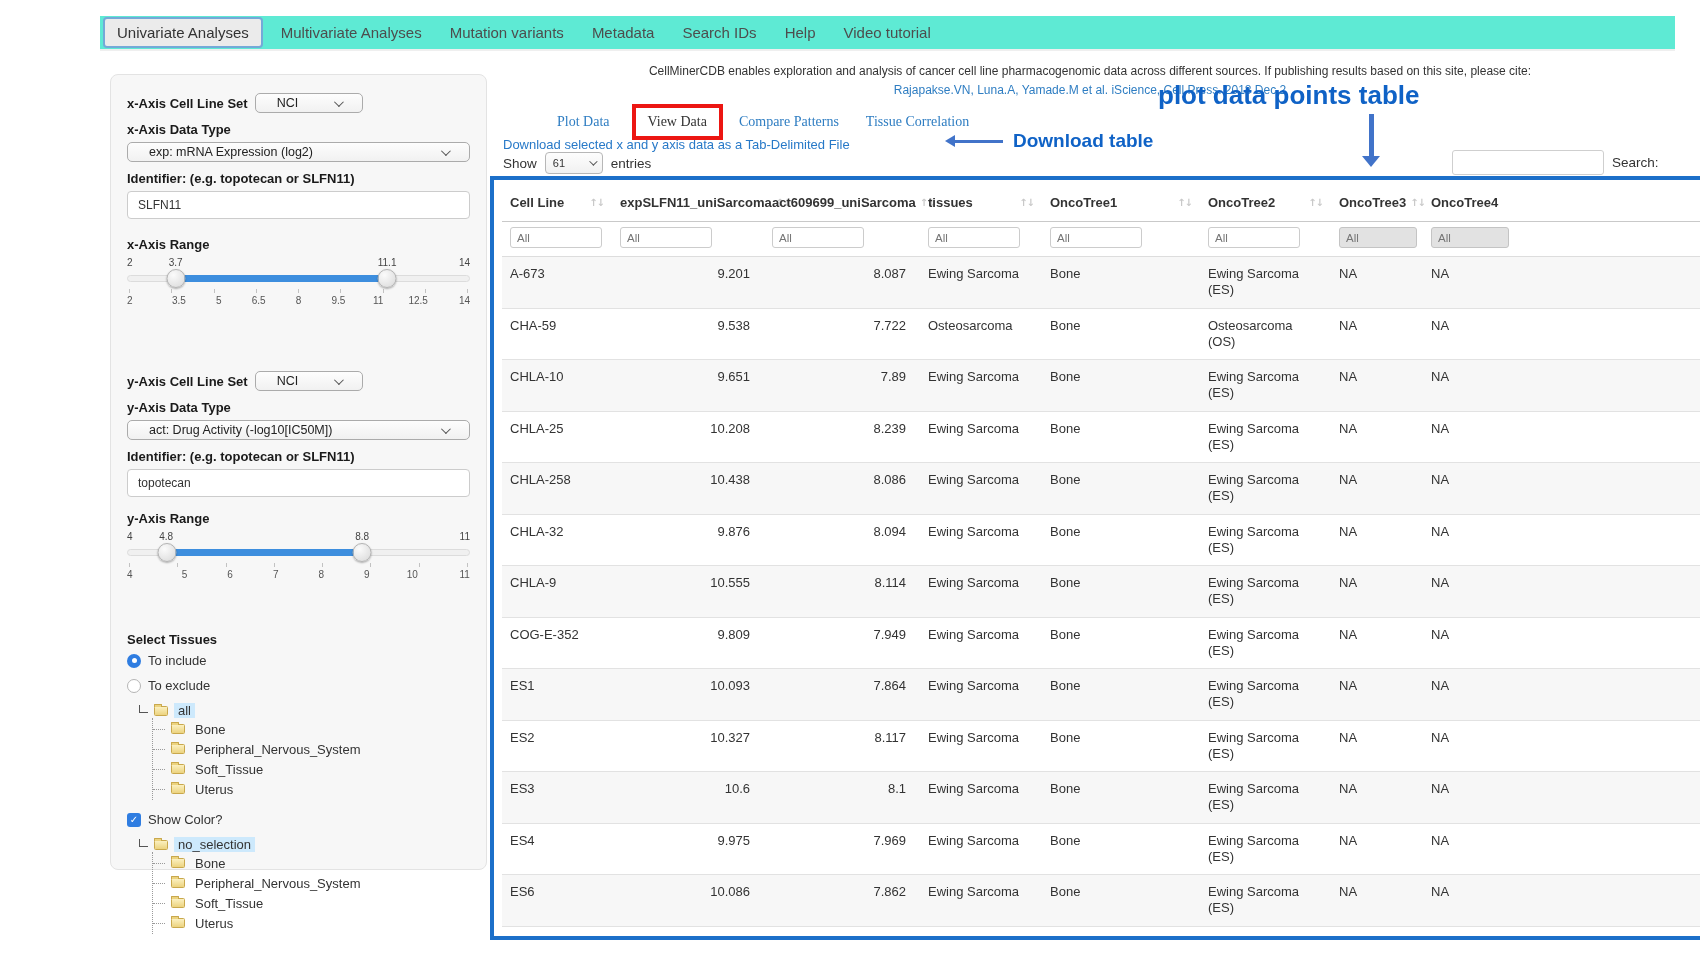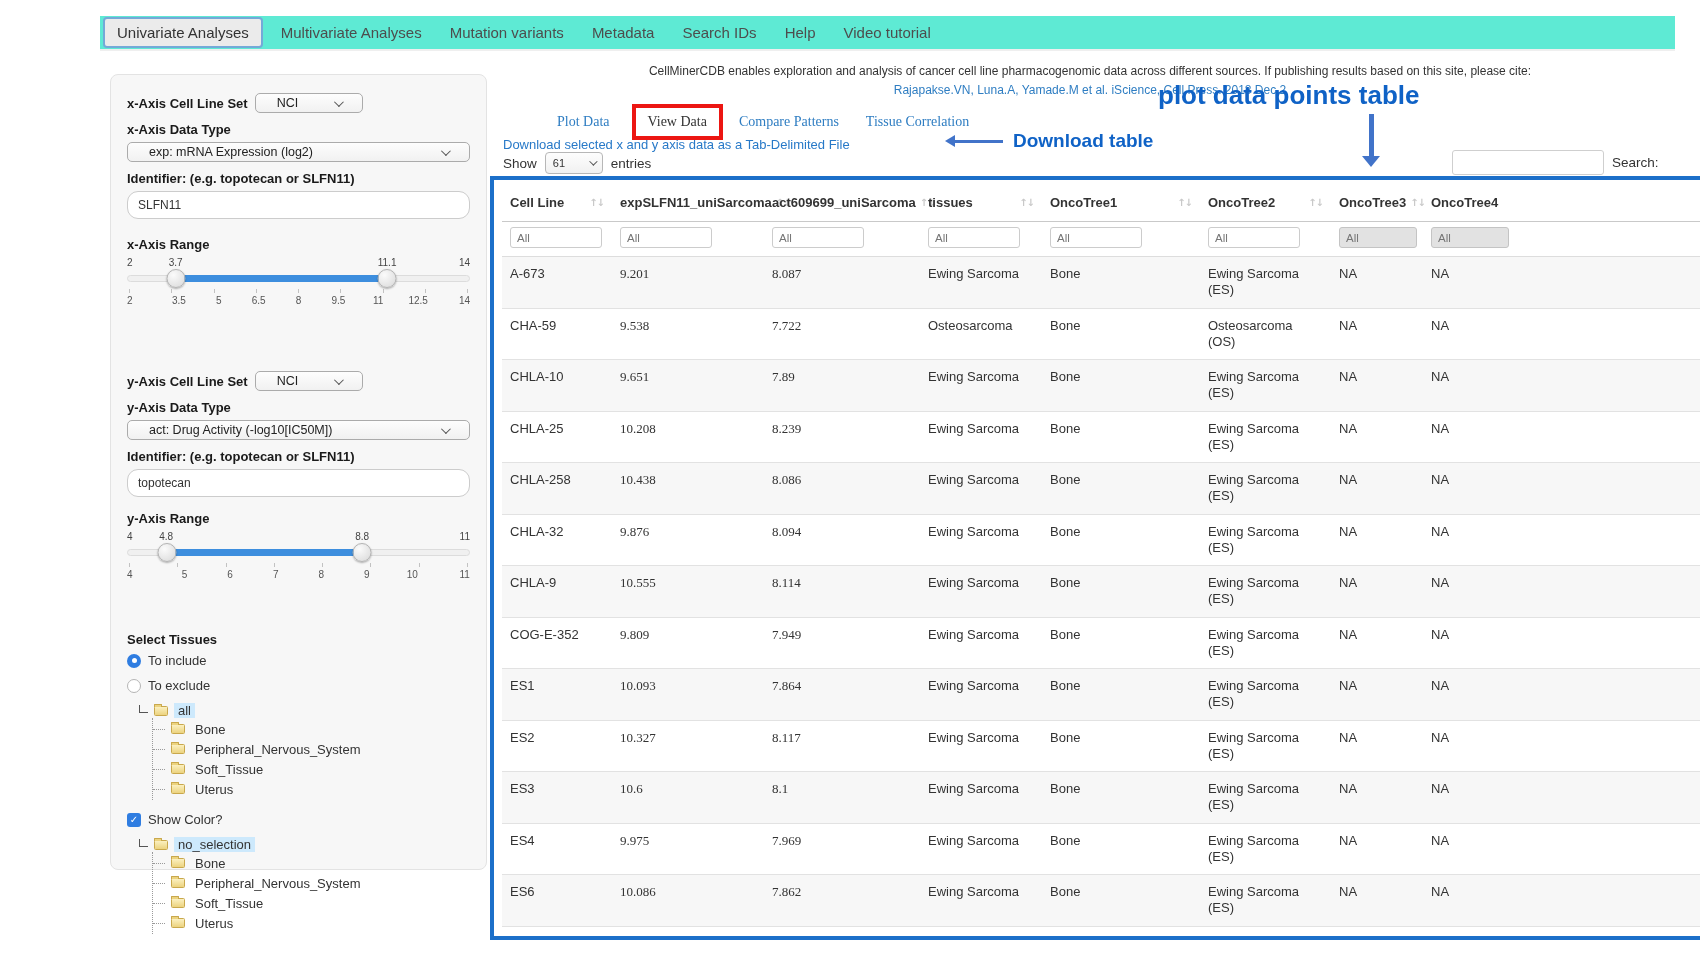--- a/index.html
+++ b/index.html
@@ -20,21 +20,21 @@
   .sidebar .lbl { font-weight:bold; color:#1a1a1a; margin:9px 0 5px; }
   .inline-row { display:flex; align-items:center; gap:7px; margin-bottom:2px; }
   .inline-row .lbl { margin:0; }
   .sel { display:flex; align-items:center; justify-content:space-between; gap:6px;
          background:linear-gradient(#fdfdfd,#f1f1f1); border:1px solid #ababab; border-radius:5px;
          height:20px; padding:0 21px; font-size:12.5px; color:#222; cursor:default; }
   .sel.small { width:108px; }
   .sel.wide  { width:100%; }
   .chev { width:7px; height:7px; border-right:1.7px solid #555; border-bottom:1.7px solid #555;
           transform:rotate(45deg) translateY(-2px); flex:none; }
-  input.text { width:100%; height:28px; border:1px solid #ccc; border-radius:11px; background:#fff;
+  input.text { width:100%; height:28px; border:1px solid #ccc; border-radius:4px; background:#fff;
                padding:0 10px; font-size:12px; color:#333; font-family:inherit; }
 
   
   .slider { position:relative; width:100%; height:58px; margin-top:4px; }
   .sl-top { position:relative; height:14px; font-size:10px; color:#444; }
   .sl-top span { position:absolute; top:0; white-space:nowrap; }
   .sl-track { position:relative; height:7px; background:#f0f0f0; border:1px solid #dcdcdc; border-radius:4px; margin-top:4px; }
   .sl-fill { position:absolute; top:-1px; height:7px; background:#3d8ede; }
   .sl-handle { position:absolute; top:-7px; width:19px; height:19px; border-radius:50%;
                background:radial-gradient(circle at 35% 30%, #fbfbfb, #d8d8d8); border:1px solid #b3b3b3;
@@ -107,21 +107,21 @@
                  cursor:pointer; }
   .dt thead th .th-inner { display:flex; align-items:center; justify-content:space-between; gap:4px; }
   .sort-ic { font-family:"DejaVu Sans", sans-serif; font-size:10px; color:#c9c9c9; letter-spacing:-1px; flex:none; }
   .dt .filter-row td { padding:5px 8px 8px; border-bottom:1px solid #ddd; }
   .dt .filter-row input { width:92px; height:21px; border:1px solid #ccc; border-radius:3px; padding:0 6px;
                           font-size:11.5px; color:#555; background:#fff; font-family:inherit; }
   .dt .filter-row input:disabled { background:#e2e2e2; border-color:#c4c4c4; width:78px; }
   .dt tbody td { padding:9px 8px; border-top:1px solid #e2e2e2; vertical-align:top; line-height:1.25; }
   .dt tbody tr:nth-child(odd) { background:#f7f7f7; }
   .dt tbody tr:first-child td { border-top:none; }
-  .dt td.num { padding-right:14px;font-family:Liberation Serif, serif; }
+  .dt td.num { text-align:right; padding-right:14px; }
 </style>
 </head>
 <body>
 
 <div class="page">
 
   <nav class="navbar">
       <div class="nav-item active">Univariate Analyses</div>
       <div class="nav-item">Multivariate Analyses</div>
       <div class="nav-item">Mutation variants</div>

